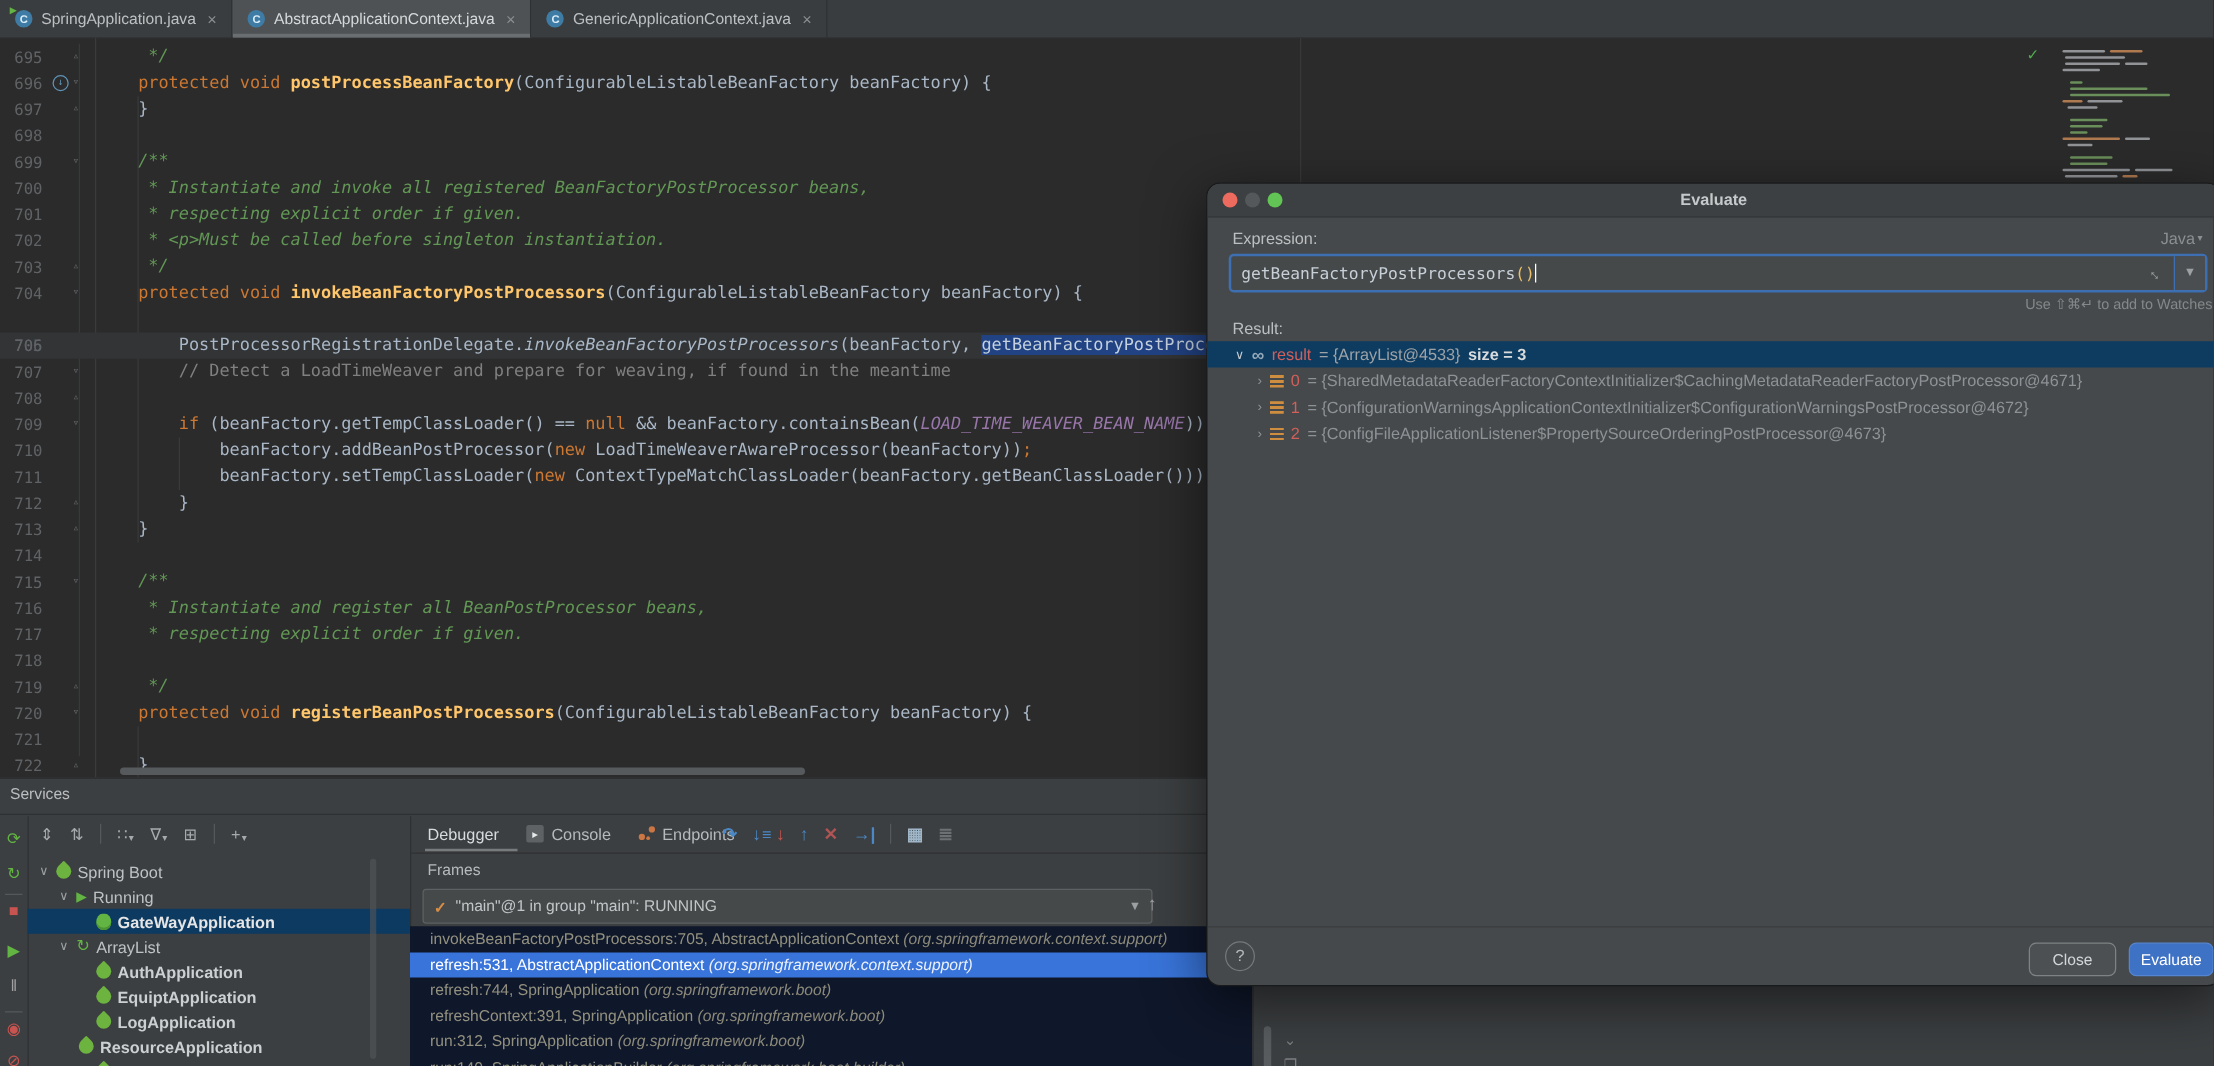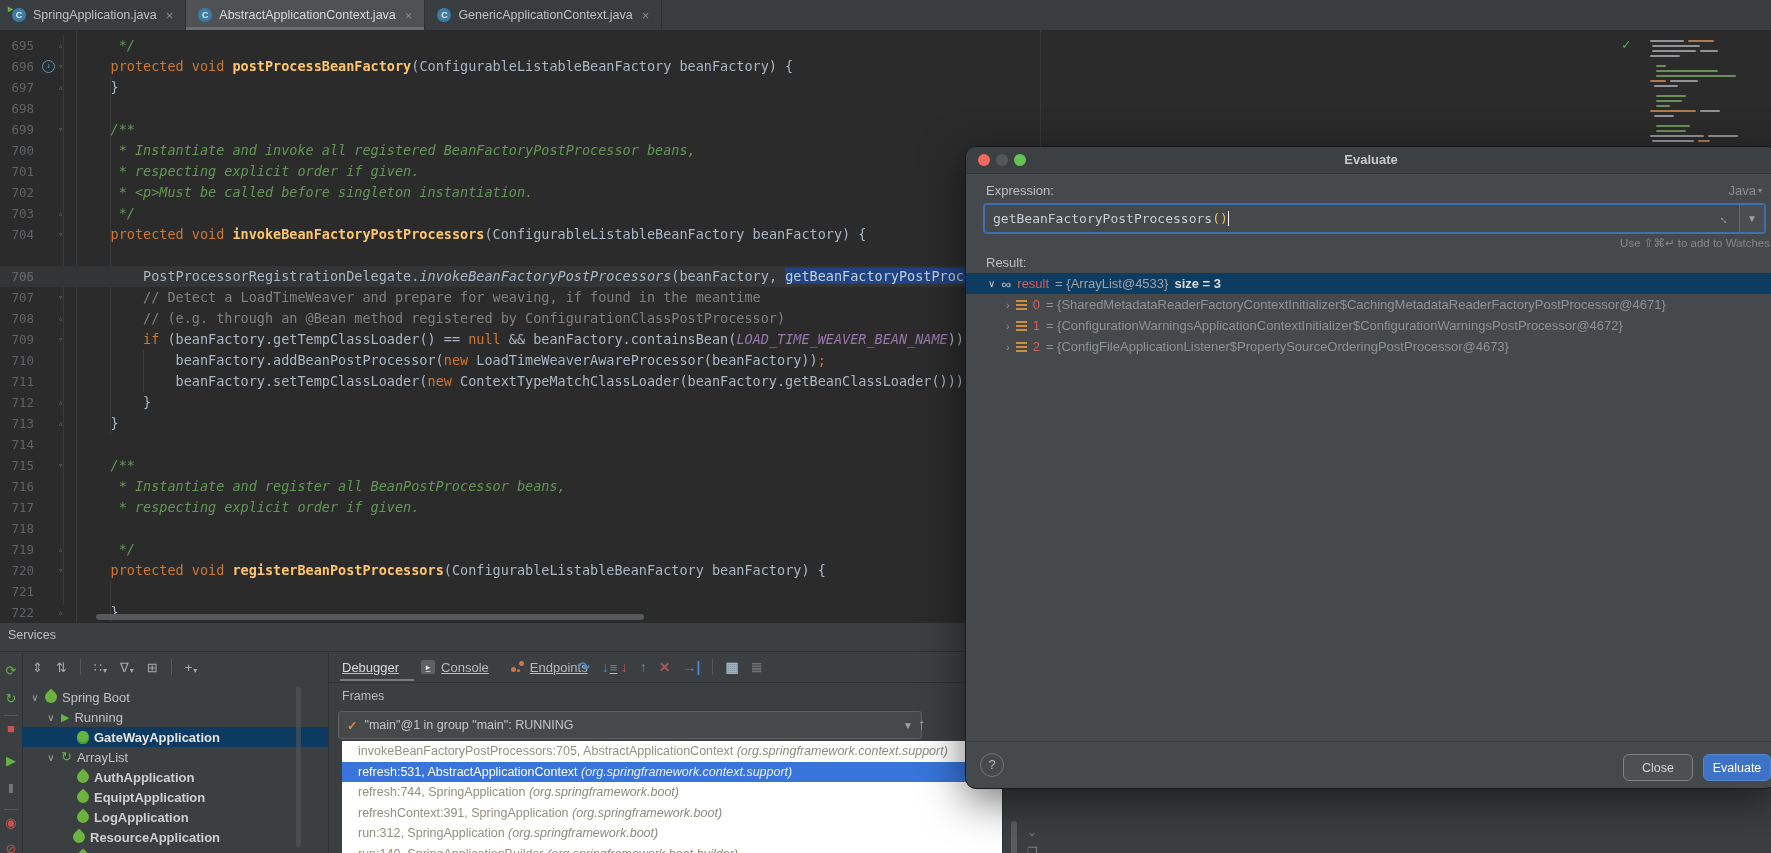--- a/index.html
+++ b/index.html
@@ -59,40 +59,40 @@
   .tree-row.sel .lbl{color:#e5e5e5;}
   .chevron{color:#9da0a2;font-size:10px;width:10px;text-align:center;}
   .ic-spring{width:12px;height:12px;background:#6db33f;border-radius:50% 8% 50% 50%;transform:rotate(-45deg);flex:none;}
   .ic-bug{width:12px;height:13px;background:#62b543;border-radius:50%/60%;flex:none;box-shadow:inset 0 -2px 0 #4d9432;}
   .ic-run{color:#62b543;font-size:11px;flex:none;}
   .ic-rerun{color:#62b543;font-size:13px;flex:none;line-height:12px;}
   .tree-scroll{position:absolute;left:296px;top:64px;width:5px;height:160px;background:#54575a;border-radius:3px;opacity:.6;}
   .vline{position:absolute;top:30px;width:1px;height:201px;background:#2e3133;}
   
   #dbg{position:absolute;left:328px;top:0;width:1443px;height:231px;}
-  #dbg-tabs{position:absolute;left:14px;top:30px;height:28px;display:flex;align-items:center;gap:22px;text-decoration:underline;}
+  #dbg-tabs{position:absolute;left:14px;top:30px;height:28px;display:flex;align-items:center;gap:22px;}
   .dbg-tab{display:flex;align-items:center;gap:6px;color:#b7babc;font-size:13px;}
   .dbg-tab.active{color:#d8dbdd;}
   .tabline{position:absolute;left:12px;top:56px;width:74px;height:2px;background:#787b7d;}
   .dbg-sep-h{position:absolute;left:0;top:59px;width:1443px;height:1px;background:#2e3133;}
   .ic-console{width:14px;height:14px;background:#5e6264;border-radius:2px;color:#e6e9ea;font-size:9px;
               line-height:14px;text-align:center;flex:none;}
   .ic-endpoints{width:13px;height:12px;position:relative;flex:none;}
   .ic-endpoints::before{content:"";position:absolute;left:0;top:6px;width:5px;height:5px;border-radius:50%;background:#cb7745;}
   .ic-endpoints::after{content:"";position:absolute;right:0;top:0;width:5px;height:5px;border-radius:50%;background:#cb7745;box-shadow:-3px 7px 0 -1px #cb7745;}
   #step-row{position:absolute;left:250px;top:30px;height:28px;display:flex;align-items:center;gap:12px;}
   .step-ic{font-size:14px;font-weight:bold;}
   .frames-title{position:absolute;left:14px;top:66px;font-size:12.5px;color:#b7babc;}
   #thread-combo{position:absolute;left:10px;top:88px;width:566px;height:26px;background:#45494a;
                 border:1px solid #5e6163;border-radius:3px;display:flex;align-items:center;gap:7px;
                 padding:0 8px;color:#c3c6c8;font-size:12.5px;}
   .combo-check{color:#d78d45;font-weight:bold;}
   .combo-arrow{margin-left:auto;color:#9da0a2;font-size:10px;}
   .frames-up{position:absolute;left:590px;top:92px;color:#a0a3a5;font-size:15px;font-weight:bold;}
-  #frames-list{position:absolute;left:14px;top:118px;width:674px;height:113px;background:#ffffff;overflow:hidden;}
+  #frames-list{position:absolute;left:0;top:118px;width:674px;height:113px;background:#0f172a;overflow:hidden;}
   .frame-row{position:absolute;left:0;width:674px;height:20px;line-height:20px;white-space:nowrap;
              padding-left:16px;font-size:12.5px;color:#93917f;overflow:hidden;}
   .frame-row .pkg{font-style:italic;color:#8c8a7a;}
   .frame-row.sel{background:#3874d9;color:#ffffff;}
   .frame-row.sel .pkg{color:#eaf0fb;}
   #vars-sliver{position:absolute;left:674px;top:30px;width:769px;height:201px;background:#3c3f41;border-left:1px solid #2e3133;}
   .vscroll{position:absolute;left:8px;top:168px;width:6px;height:58px;background:#5a5d5f;border-radius:3px;}
   .sliver-ic{position:absolute;left:24px;color:#7c7f81;font-size:12px;}
   
   #dialog{position:absolute;left:965px;top:146px;width:810px;height:641px;background:#46494b;
@@ -175,21 +175,21 @@
         <div class="code-line" style="top: 68px;"><span class="lnum">698</span><span class="lcode"></span></div>
         <div class="code-line" style="top: 89px;"><span class="lnum">699</span><span class="fold">▿</span><span class="lcode"><span class="t-c">    /**</span></span></div>
         <div class="code-line" style="top: 110px;"><span class="lnum">700</span><span class="lcode"><span class="t-c">     * Instantiate and invoke all registered BeanFactoryPostProcessor beans,</span></span></div>
         <div class="code-line" style="top: 131px;"><span class="lnum">701</span><span class="lcode"><span class="t-c">     * respecting explicit order if given.</span></span></div>
         <div class="code-line" style="top: 152px;"><span class="lnum">702</span><span class="lcode"><span class="t-c">     * &lt;p&gt;Must be called before singleton instantiation.</span></span></div>
         <div class="code-line" style="top: 173px;"><span class="lnum">703</span><span class="fold">▵</span><span class="lcode"><span class="t-c">     */</span></span></div>
         <div class="code-line" style="top: 194px;"><span class="lnum">704</span><span class="fold">▿</span><span class="lcode"><span class="t-d">    </span><span class="t-k">protected </span><span class="t-k">void </span><span class="t-m">invokeBeanFactoryPostProcessors</span><span class="t-d">(ConfigurableListableBeanFactory beanFactory) {</span></span></div>
         <div class="code-line current" style="top: 215px;"><span class="lnum">705</span><span class="lcode"><span class="t-d">        PostProcessorRegistrationDelegate.</span><span class="t-i">invokeBeanFactoryPostProcessors</span><span class="t-d">(beanFactory, </span><span class="t-s">getBeanFactoryPostProcessors()</span><span class="t-d">);</span></span></div>
         <div class="code-line" style="top: 236px;"><span class="lnum">706</span><span class="lcode"></span></div>
         <div class="code-line" style="top: 257px;"><span class="lnum">707</span><span class="fold">▿</span><span class="lcode"><span class="t-g">        // Detect a LoadTimeWeaver and prepare for weaving, if found in the meantime</span></span></div>
-        <div class="code-line" style="top: 278px;"><span class="lnum">708</span><span class="fold">▵</span><span class="lcode"><span class="t-g">        // (e.g. through an @Bean method registered by ConfigurationClassPostProcessor)</span></span></div>
+        <div class="code-line" style="top: 278px;"><span class="lnum">708</span><span class="fold">▵</span></div>
         <div class="code-line" style="top: 299px;"><span class="lnum">709</span><span class="fold">▿</span><span class="lcode"><span class="t-d">        </span><span class="t-k">if</span><span class="t-d"> (beanFactory.getTempClassLoader() == </span><span class="t-k">null</span><span class="t-d"> &amp;&amp; beanFactory.containsBean(</span><span class="t-p">LOAD_TIME_WEAVER_BEAN_NAME</span><span class="t-d">)) {</span></span></div>
         <div class="code-line" style="top: 320px;"><span class="lnum">710</span><span class="lcode"><span class="t-d">            beanFactory.addBeanPostProcessor(</span><span class="t-k">new </span><span class="t-d">LoadTimeWeaverAwareProcessor(beanFactory))</span><span class="t-k">;</span></span></div>
         <div class="code-line" style="top: 341px;"><span class="lnum">711</span><span class="lcode"><span class="t-d">            beanFactory.setTempClassLoader(</span><span class="t-k">new </span><span class="t-d">ContextTypeMatchClassLoader(beanFactory.getBeanClassLoader()))</span><span class="t-k">;</span></span></div>
         <div class="code-line" style="top: 362px;"><span class="lnum">712</span><span class="fold">▵</span><span class="lcode"><span class="t-d">        }</span></span></div>
         <div class="code-line" style="top: 383px;"><span class="lnum">713</span><span class="fold">▵</span><span class="lcode"><span class="t-d">    }</span></span></div>
         <div class="code-line" style="top: 404px;"><span class="lnum">714</span><span class="lcode"></span></div>
         <div class="code-line" style="top: 425px;"><span class="lnum">715</span><span class="fold">▿</span><span class="lcode"><span class="t-c">    /**</span></span></div>
         <div class="code-line" style="top: 446px;"><span class="lnum">716</span><span class="lcode"><span class="t-c">     * Instantiate and register all BeanPostProcessor beans,</span></span></div>
         <div class="code-line" style="top: 467px;"><span class="lnum">717</span><span class="lcode"><span class="t-c">     * respecting explicit order if given.</span></span></div>
         <div class="code-line" style="top: 488px;"><span class="lnum">718</span></div>
@@ -297,21 +297,21 @@
           <div class="tree-row" style="top: 104px; padding-left: 40px;">
             <span class="chevron"></span>
             <span class="ic-spring"></span>
             <span class="lbl b">EquiptApplication</span>
           </div>
           <div class="tree-row" style="top: 124px; padding-left: 40px;">
             <span class="chevron"></span>
             <span class="ic-spring"></span>
             <span class="lbl b">LogApplication</span>
           </div>
-          <div class="tree-row" style="top: 144px; padding-left: 36px;">
+          <div class="tree-row" style="top: 144px; padding-left: 26px;">
             <span class="chevron"></span>
             <span class="ic-spring"></span>
             <span class="lbl b">ResourceApplication</span>
           </div>
           <div class="tree-row" style="top: 164px; padding-left: 40px;">
             <span class="chevron"></span>
             <span class="ic-spring"></span>
             <span class="lbl"></span>
           </div>
         </div>

